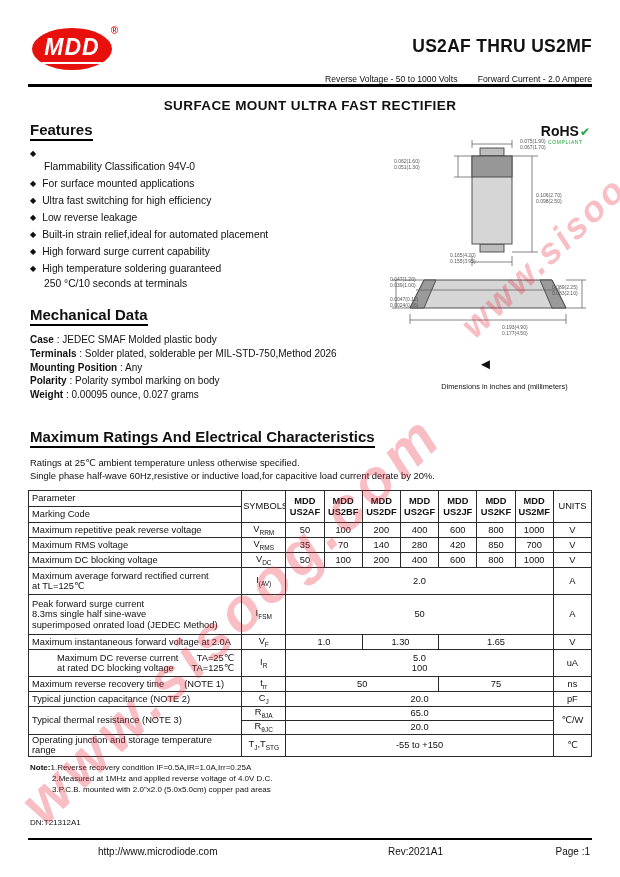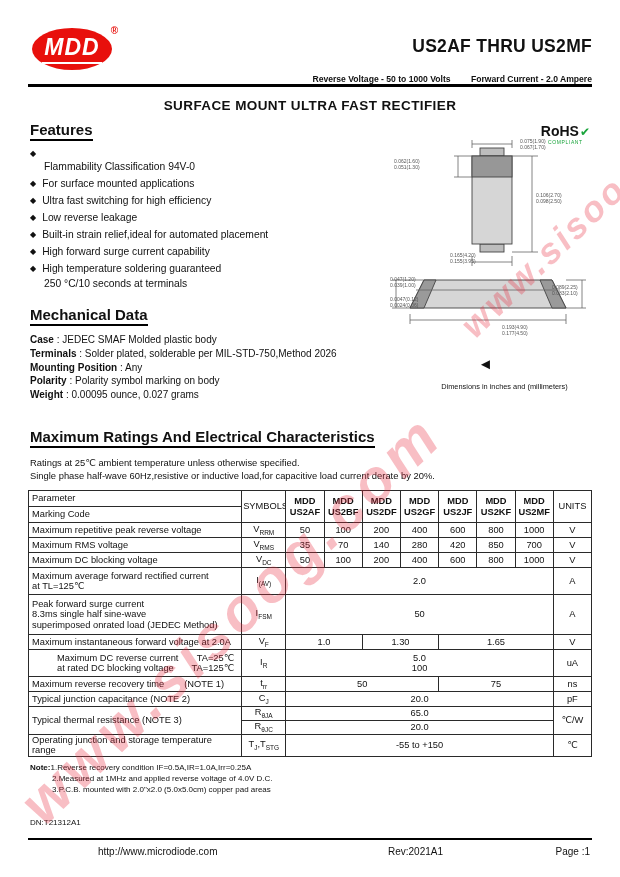--- a/index.html
+++ b/index.html
@@ -13,21 +13,21 @@
   .wm-big{left:6px;top:788px;font-size:60px;transform:rotate(-44deg);transform-origin:left top;}
   .wm-small{left:452px;top:316px;font-size:36px;letter-spacing:3px;transform:rotate(-44deg);transform-origin:left top;}
 
   
   .logo{left:32px;top:28px;width:86px;height:48px;}
   .logo-oval{width:80px;height:42px;background:#e8100c;border-radius:50%;display:flex;align-items:center;justify-content:center;}
   .logo-text{color:#fff;font-weight:bold;font-style:italic;font-size:23px;letter-spacing:1px;border-bottom:2px solid #fff;padding:0 2px 1px 2px;}
   .logo-reg{position:absolute;top:-3px;right:0px;color:#e8100c;font-size:10px;font-weight:bold;}
   .title-block{right:28px;top:36px;text-align:right;}
   .main-title{font-size:17.5px;font-weight:bold;letter-spacing:0.3px;}
-  .subtitle{font-size:8.6px;font-weight:bold;margin-top:17px;}
+  .subtitle{font-size:8.6px;font-weight:normal;margin-top:17px;}
   .subtitle .gap{margin-left:18px;}
   .rule1{left:28px;right:28px;top:84px;height:3px;background:#000;}
   .doc-title{left:0;right:0;top:98px;text-align:center;font-size:13.5px;font-weight:bold;letter-spacing:0.4px;}
 
   
   .section-heading{display:inline-block;font-size:15px;font-weight:bold;border-bottom:2px solid #000;padding-bottom:1px;}
 
   
   .features{left:30px;top:121px;width:345px;}
   .feat-list{margin-top:7px;}

